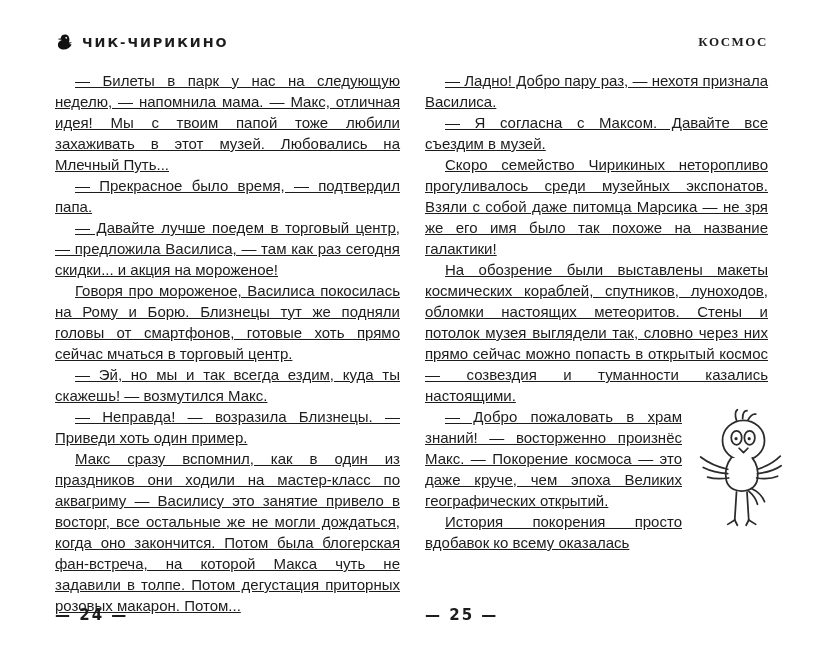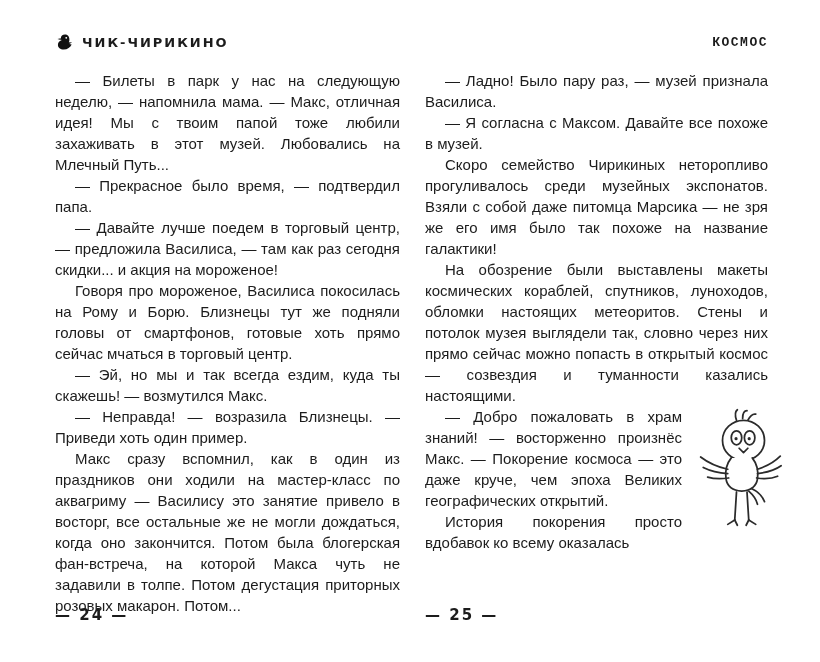--- a/index.html
+++ b/index.html
@@ -16,34 +16,35 @@
     position:absolute;top:32px;left:55px;right:52px;
     display:flex;justify-content:space-between;align-items:center;
   }
   .header-left{display:flex;align-items:center;gap:7px;}
   .series-title{
     font-size:13px;font-weight:bold;letter-spacing:2px;
     font-family:"DejaVu Sans", sans-serif;
   }
   .chapter-title{
     font-size:13px;font-weight:bold;letter-spacing:1.5px;
-    font-family:Liberation Mono, monospace;
+    font-family:Liberation Serif, serif;
   }
   .col{
     position:absolute;top:70px;width:345px;
   }
   .col-left{left:55px;}
   .col-right{left:425px;width:343px;}
   .para{
     margin:0;
     text-indent:20px;
     font-size:15px;
     line-height:21px;
     text-align:justify;
     hyphens:auto;
+    text-decoration:underline;
     -webkit-hyphens:auto;
   }
   .pagenum{
     position:absolute;top:606px;width:345px;
     text-align:left;
     font-family:"DejaVu Sans", sans-serif;
     font-weight:bold;font-size:15px;letter-spacing:2px;
   }
   .pagenum-left{left:55px;}
   .pagenum-right{left:425px;width:343px;}
@@ -82,22 +83,22 @@
         <p class="para">— Давайте лучше поедем в торговый центр, — предложила Василиса, — там как раз сегодня скидки... и акция на мороженое!</p>
         <p class="para">Говоря про мороженое, Василиса покосилась на Рому и Борю. Близнецы тут же подняли головы от смартфонов, готовые хоть прямо сейчас мчаться в торговый центр.</p>
         <p class="para">— Эй, но мы и так всегда ездим, куда ты скажешь! — возмутился Макс.</p>
         <p class="para">— Неправда! — возразила Близнецы. — Приведи хоть один пример.</p>
         <p class="para">Макс сразу вспомнил, как в один из праздников они ходили на мастер-класс по аквагриму — Василису это занятие привело в восторг, все остальные же не могли дождаться, когда оно закончится. Потом была блогерская фан-встреча, на которой Макса чуть не задавили в толпе. Потом дегустация приторных розовых макарон. Потом...</p>
       </div>
   </div>
 
   <div class="col col-right">
     <div>
-        <p class="para">— Ладно! Было пару раз, — музей признала Василиса.</p>
-        <p class="para">— Я согласна с Максом. Давайте все похоже в музей.</p>
+        <p class="para">— Ладно! Добро пару раз, — нехотя признала Василиса.</p>
+        <p class="para">— Я согласна с Максом. Давайте все съездим в музей.</p>
         <p class="para">Скоро семейство Чирикиных неторопливо прогуливалось среди музейных экспонатов. Взяли с собой даже питомца Марсика — не зря же его имя было так похоже на название галактики!</p>
         <p class="para">На обозрение были выставлены макеты космических кораблей, спутников, луноходов, обломки настоящих метеоритов. Стены и потолок музея выглядели так, словно через них прямо сейчас можно попасть в открытый космос — созвездия и туманности казались настоящими.</p>
       </div>
     <div class="wrap-section">
       <div class="bird-float">
         <svg viewBox="0 0 100 160" fill="none" stroke="#2b2b2b" stroke-width="2" stroke-linecap="round" stroke-linejoin="round">
 
           <path d="M46 14 q-3 -9 1 -12"></path>
           <path d="M53 12 q0 -9 5 -9"></path>
           <path d="M59 14 q4 -8 9 -7"></path>

